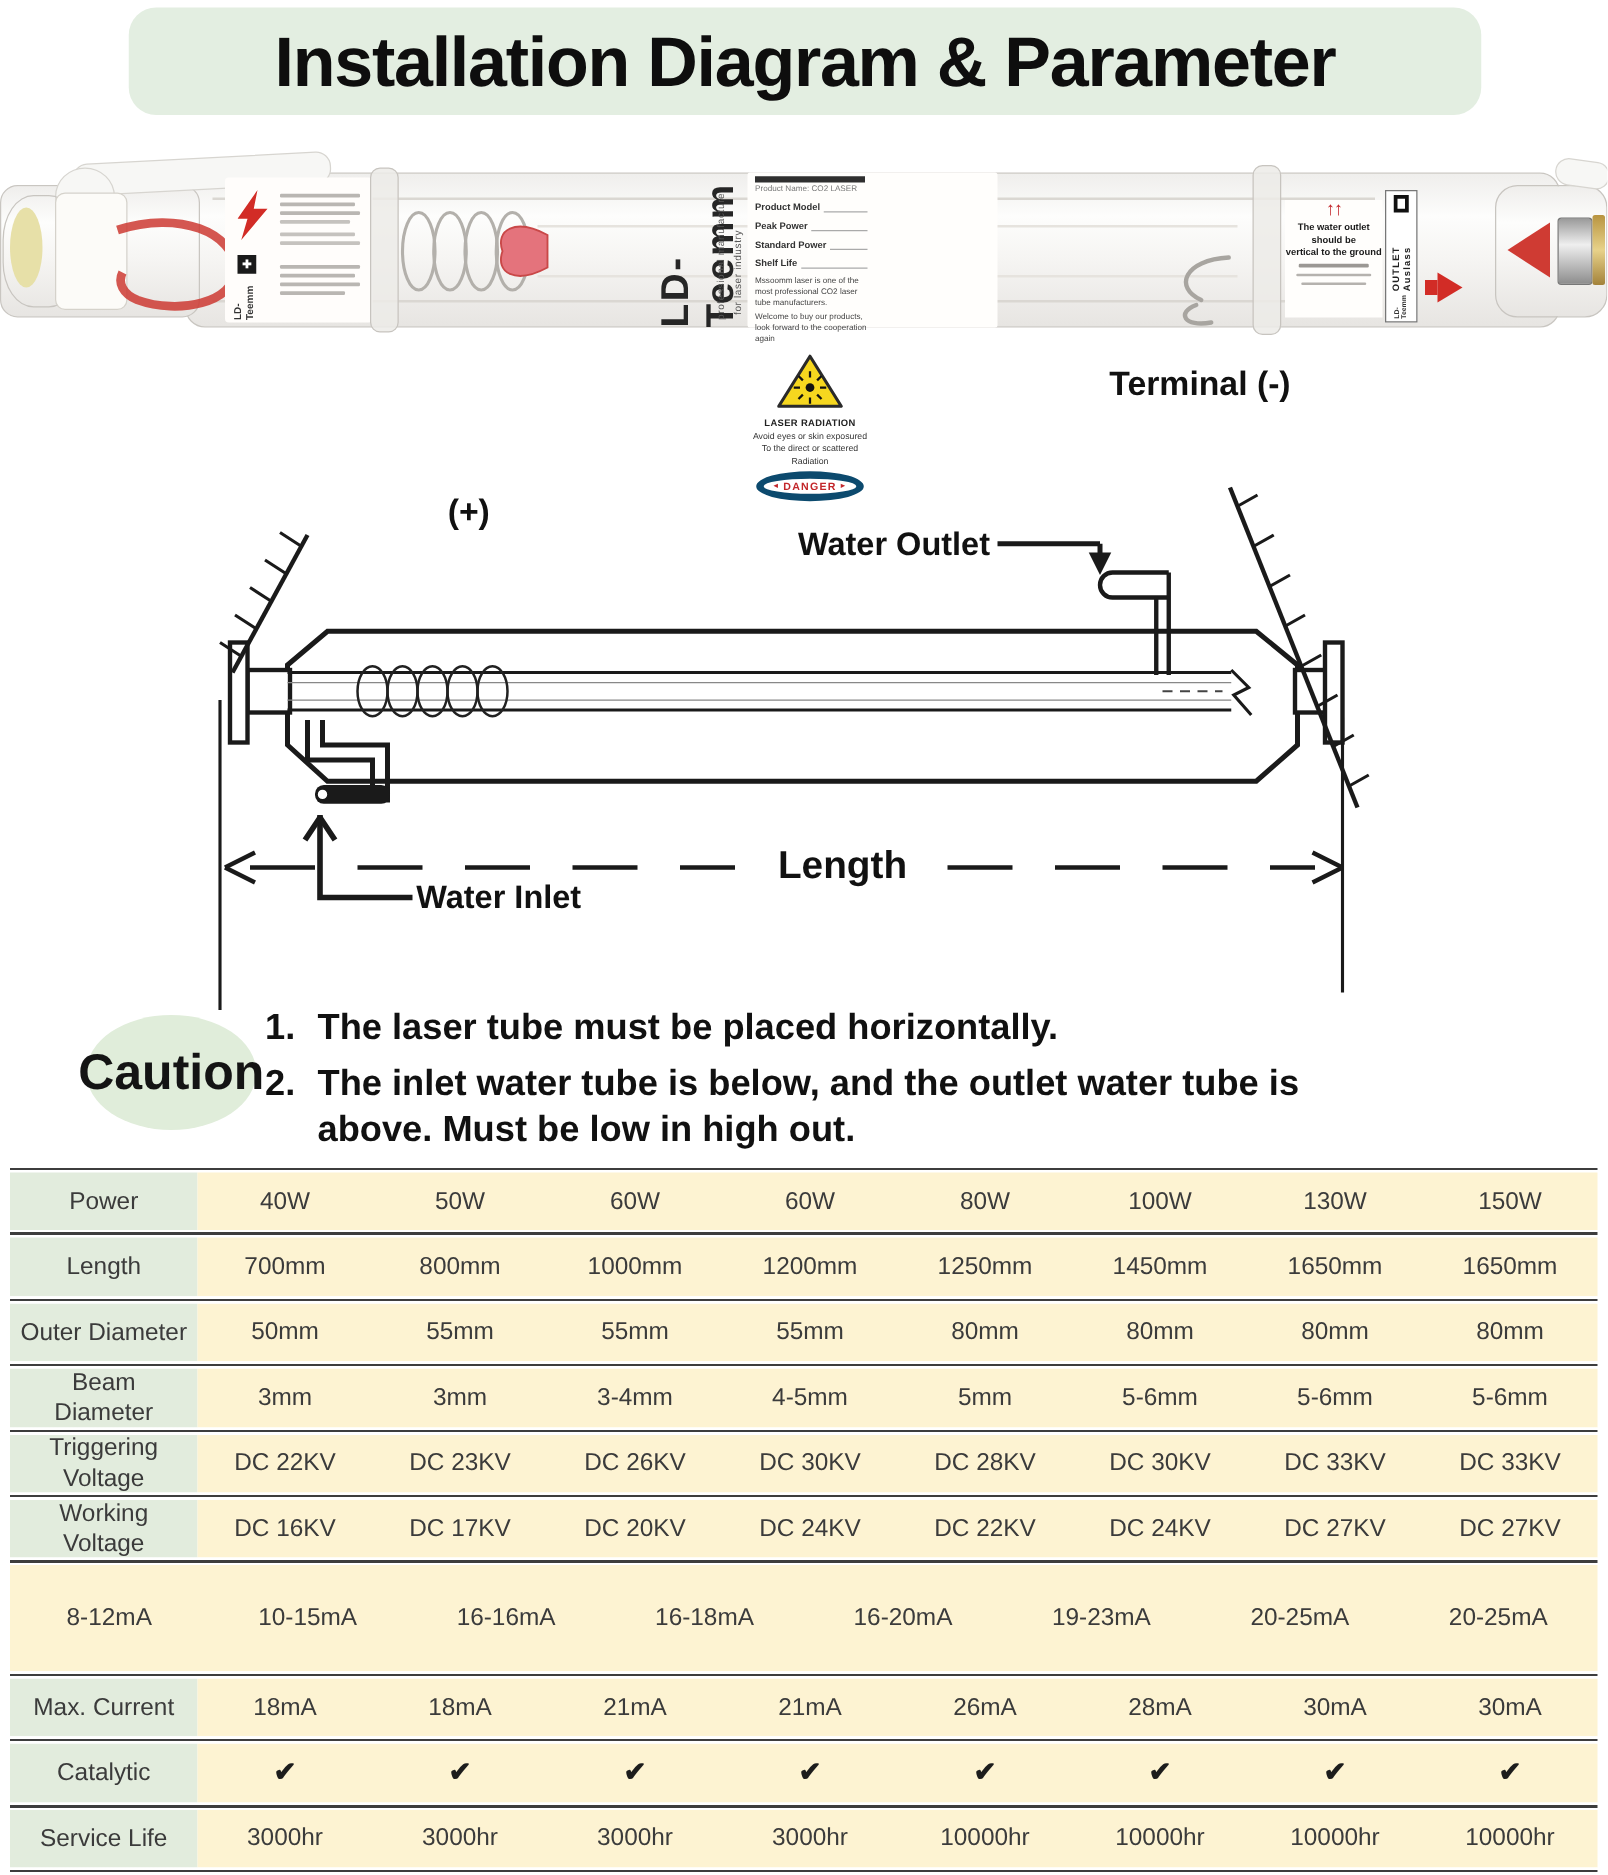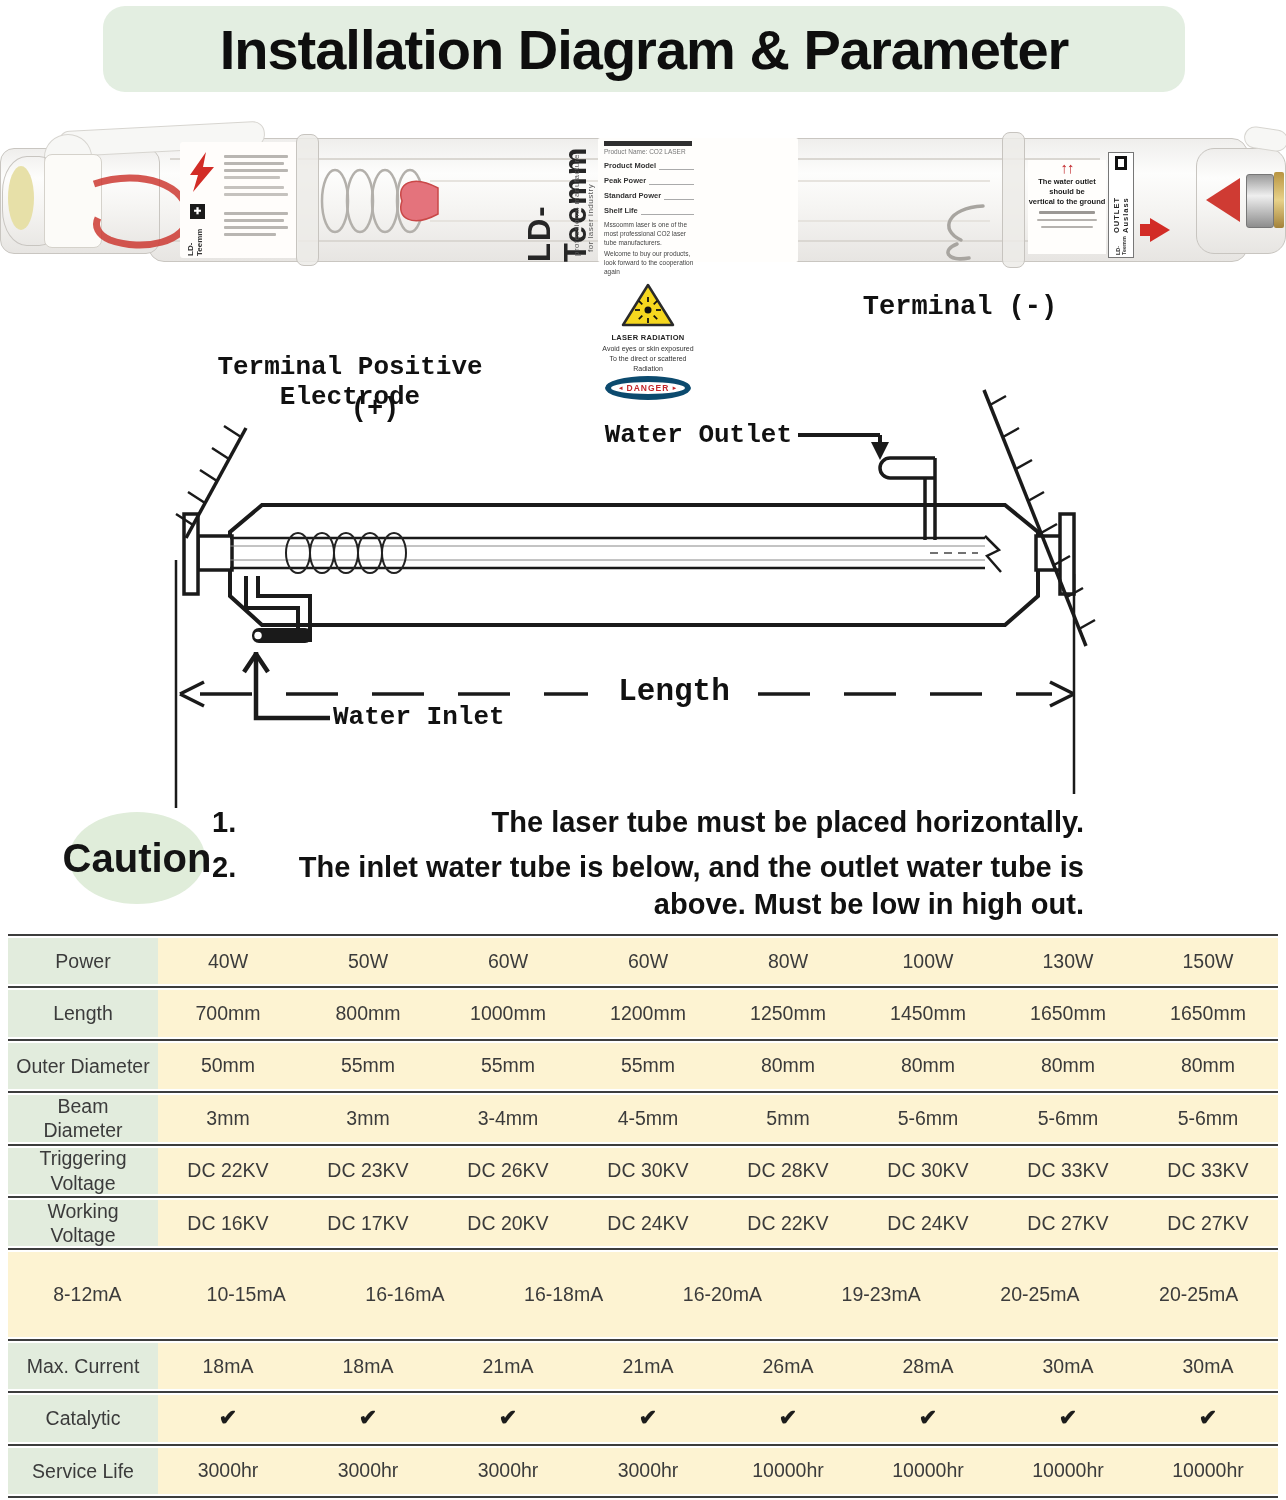--- a/index.html
+++ b/index.html
@@ -65,30 +65,30 @@
                   border-bottom:12px solid transparent;}
   .red-cone{position:absolute;left:1206px;top:56px;width:0;height:0;border-right:34px solid #cf3b33;
             border-top:22px solid transparent;border-bottom:22px solid transparent;}
   .metal{position:absolute;left:1246px;top:52px;width:26px;height:52px;border:1px solid #777;border-radius:3px;
          background:linear-gradient(180deg,#9b9b9b,#efefef 40%,#8d8d8d);}
   .gold{position:absolute;left:1274px;top:50px;width:10px;height:56px;border-radius:2px;
         background:linear-gradient(180deg,#b89440,#e8d28a,#a3823a);}
 
   
   .diagram{position:absolute;left:0;top:278px;width:1286px;height:532px;}
-  .dlabel{position:absolute;font-weight:700;color:#111;font-family:Liberation Mono, monospace;}
+  .dlabel{position:absolute;font-weight:700;color:#111;}
 
   
   .caution-badge{position:absolute;left:69px;top:812px;width:136px;height:92px;border-radius:50%;
                  background:#e0edda;display:flex;align-items:center;justify-content:center;
                  font-size:40px;font-weight:700;color:#141414;}
   .caution-list{position:absolute;left:212px;top:804px;width:900px;}
   .c-item{display:flex;font-size:29px;font-weight:700;color:#111;line-height:1.3;margin-bottom:7px;}
   .c-num{width:42px;flex:0 0 42px;}
-  .c-text{width:830px;text-align:right;}
+  .c-text{width:830px;}
 
   
   .ptable{position:absolute;left:8px;top:932px;width:1270px;height:568px;display:flex;flex-direction:column;}
   .sep{flex:0 0 6px;background:linear-gradient(180deg,#fff 0 2px,#3d3d3d 2px 4px,#fff 4px 6px);}
   .trow{flex:46 0 0;display:flex;min-height:0;}
   .trow.tall{flex:84 0 0;}
   .tlabel{flex:0 0 150px;background:#e2ecdd;display:flex;align-items:center;justify-content:center;
           font-size:19.5px;color:#3b3b3b;text-align:center;line-height:1.25;padding:0 8px;box-sizing:border-box;}
   .tcells{flex:1;display:flex;background:#fdf3d2;}
   .tcell{flex:1 1 0;display:flex;align-items:center;justify-content:center;font-size:19.5px;color:#3b3b3b;}
@@ -278,21 +278,20 @@
         <path d="M 246 298 V 330 H 298 V 352 M 258 298 V 318 H 310 V 364" stroke-width="4"></path>
         <rect x="252" y="350" width="60" height="15" rx="7" fill="#1a1a1a" stroke="none"></rect>
         <circle cx="258" cy="357.5" r="4.5" fill="#fff" stroke="#1a1a1a" stroke-width="1.5"></circle>
 
         <path d="M 256 374 V 440 H 330" stroke-width="4.5"></path>
         <path d="M 256 376 L 244 394 M 256 376 L 268 394" stroke-width="4.5"></path>
       </g>
     </svg>
 
     <div class="dlabel" style="left:830px;top:14px;width:260px;text-align:center;font-size:27px;">Terminal  (-)</div>
-    <div class="dlabel" style="left:160px;top:74px;width:380px;text-align:center;font-size:26px;">Terminal Positive Electrode</div>
     <div class="dlabel" style="left:330px;top:116px;width:90px;text-align:center;font-size:27px;">(+)</div>
     <div class="dlabel" style="left:600px;top:142px;width:192px;text-align:right;font-size:26px;">Water Outlet</div>
     <div class="dlabel" style="left:596px;top:396px;width:156px;text-align:center;font-size:31px;">Length</div>
     <div class="dlabel" style="left:333px;top:424px;width:180px;font-size:26px;">Water Inlet</div>
   </div>
 
   <div class="caution-badge">Caution</div>
   <div class="caution-list">
     <div class="c-item">
       <span class="c-num">1.</span>

